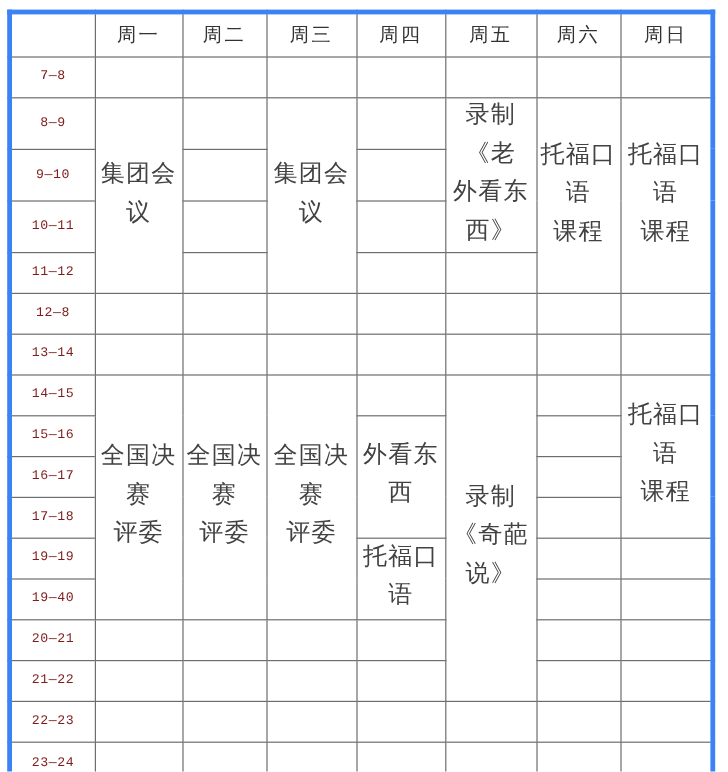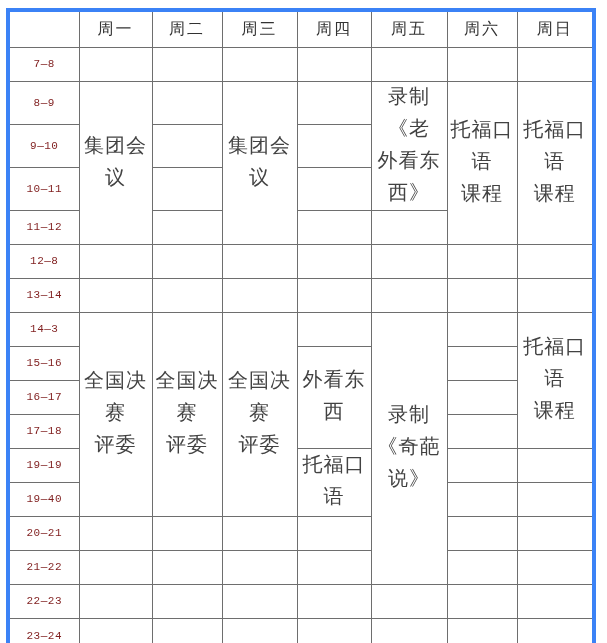--- a/index.html
+++ b/index.html
@@ -140,21 +140,21 @@
       <td></td>
       <td></td>
       <td></td>
       <td></td>
       <td></td>
       <td></td>
       <td></td>
     </tr>
 
     <tr>
-      <td class="time">14—3</td>
+      <td class="time">14—15</td>
       <td class="event" rowspan="6">全国决赛
 评委</td>
       <td class="event" rowspan="6">全国决赛
 评委</td>
       <td class="event" rowspan="6">全国决赛
 评委</td>
       <td></td>
       <td class="event" rowspan="8">录制
 《奇葩说》</td>
       <td></td>

